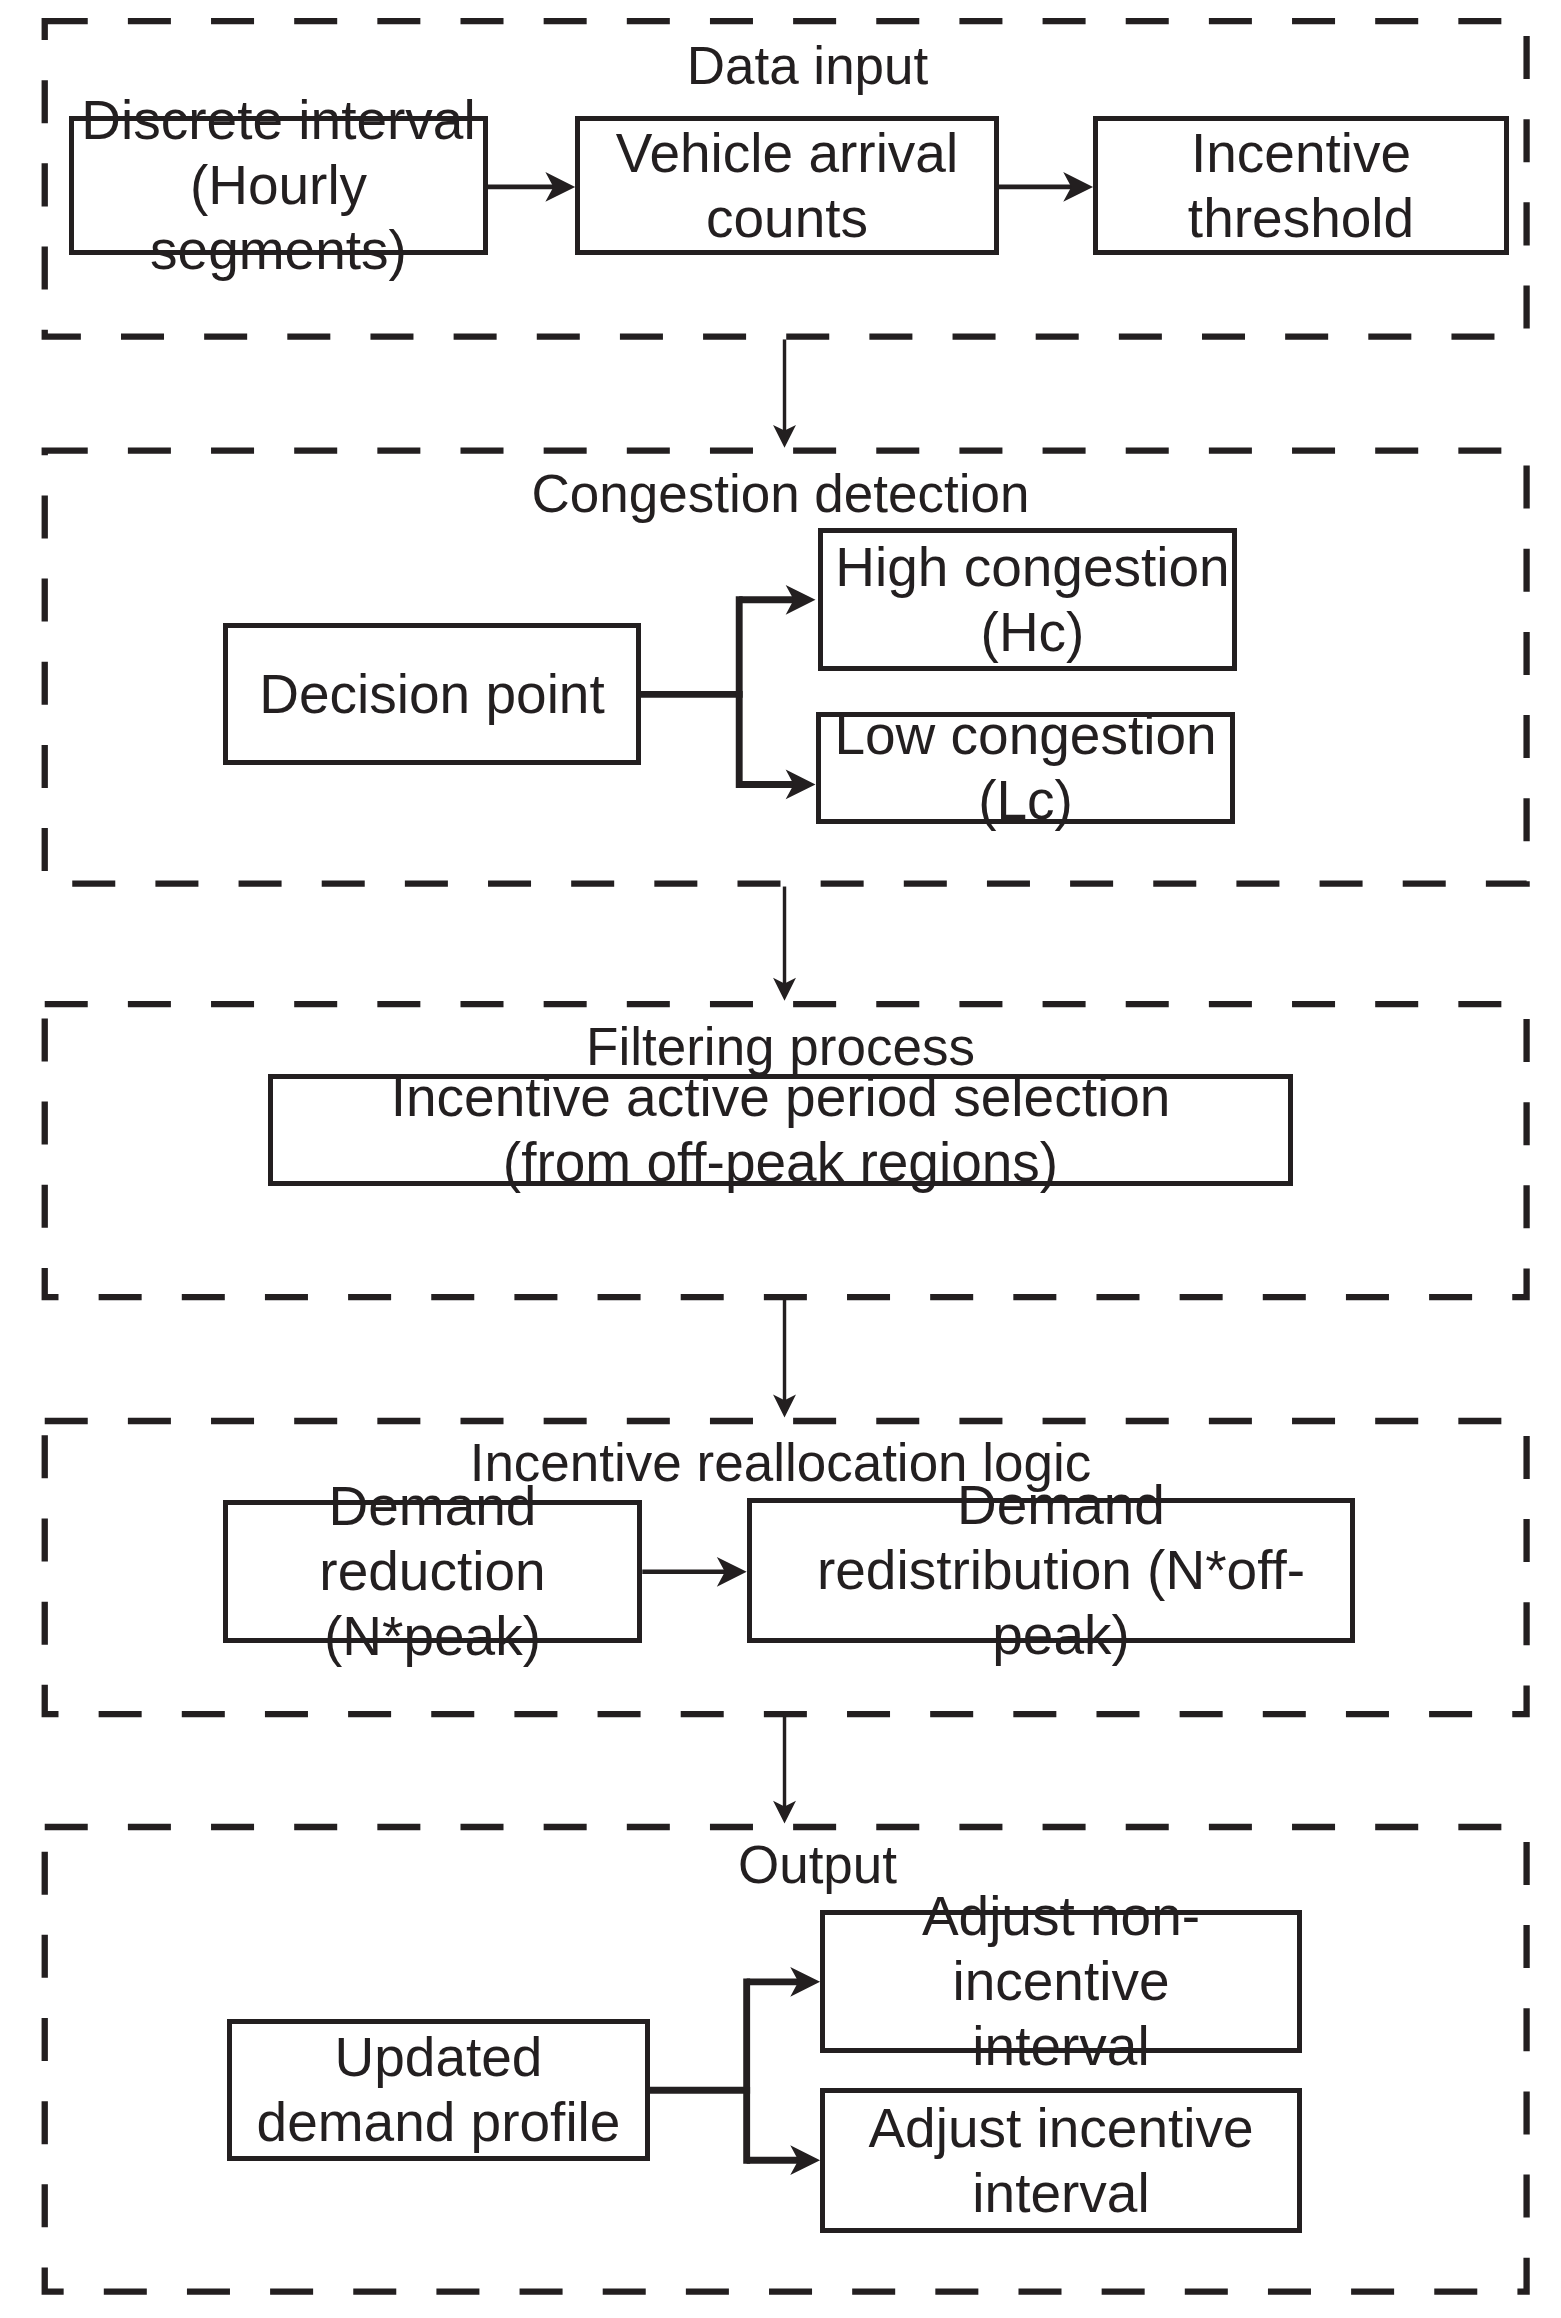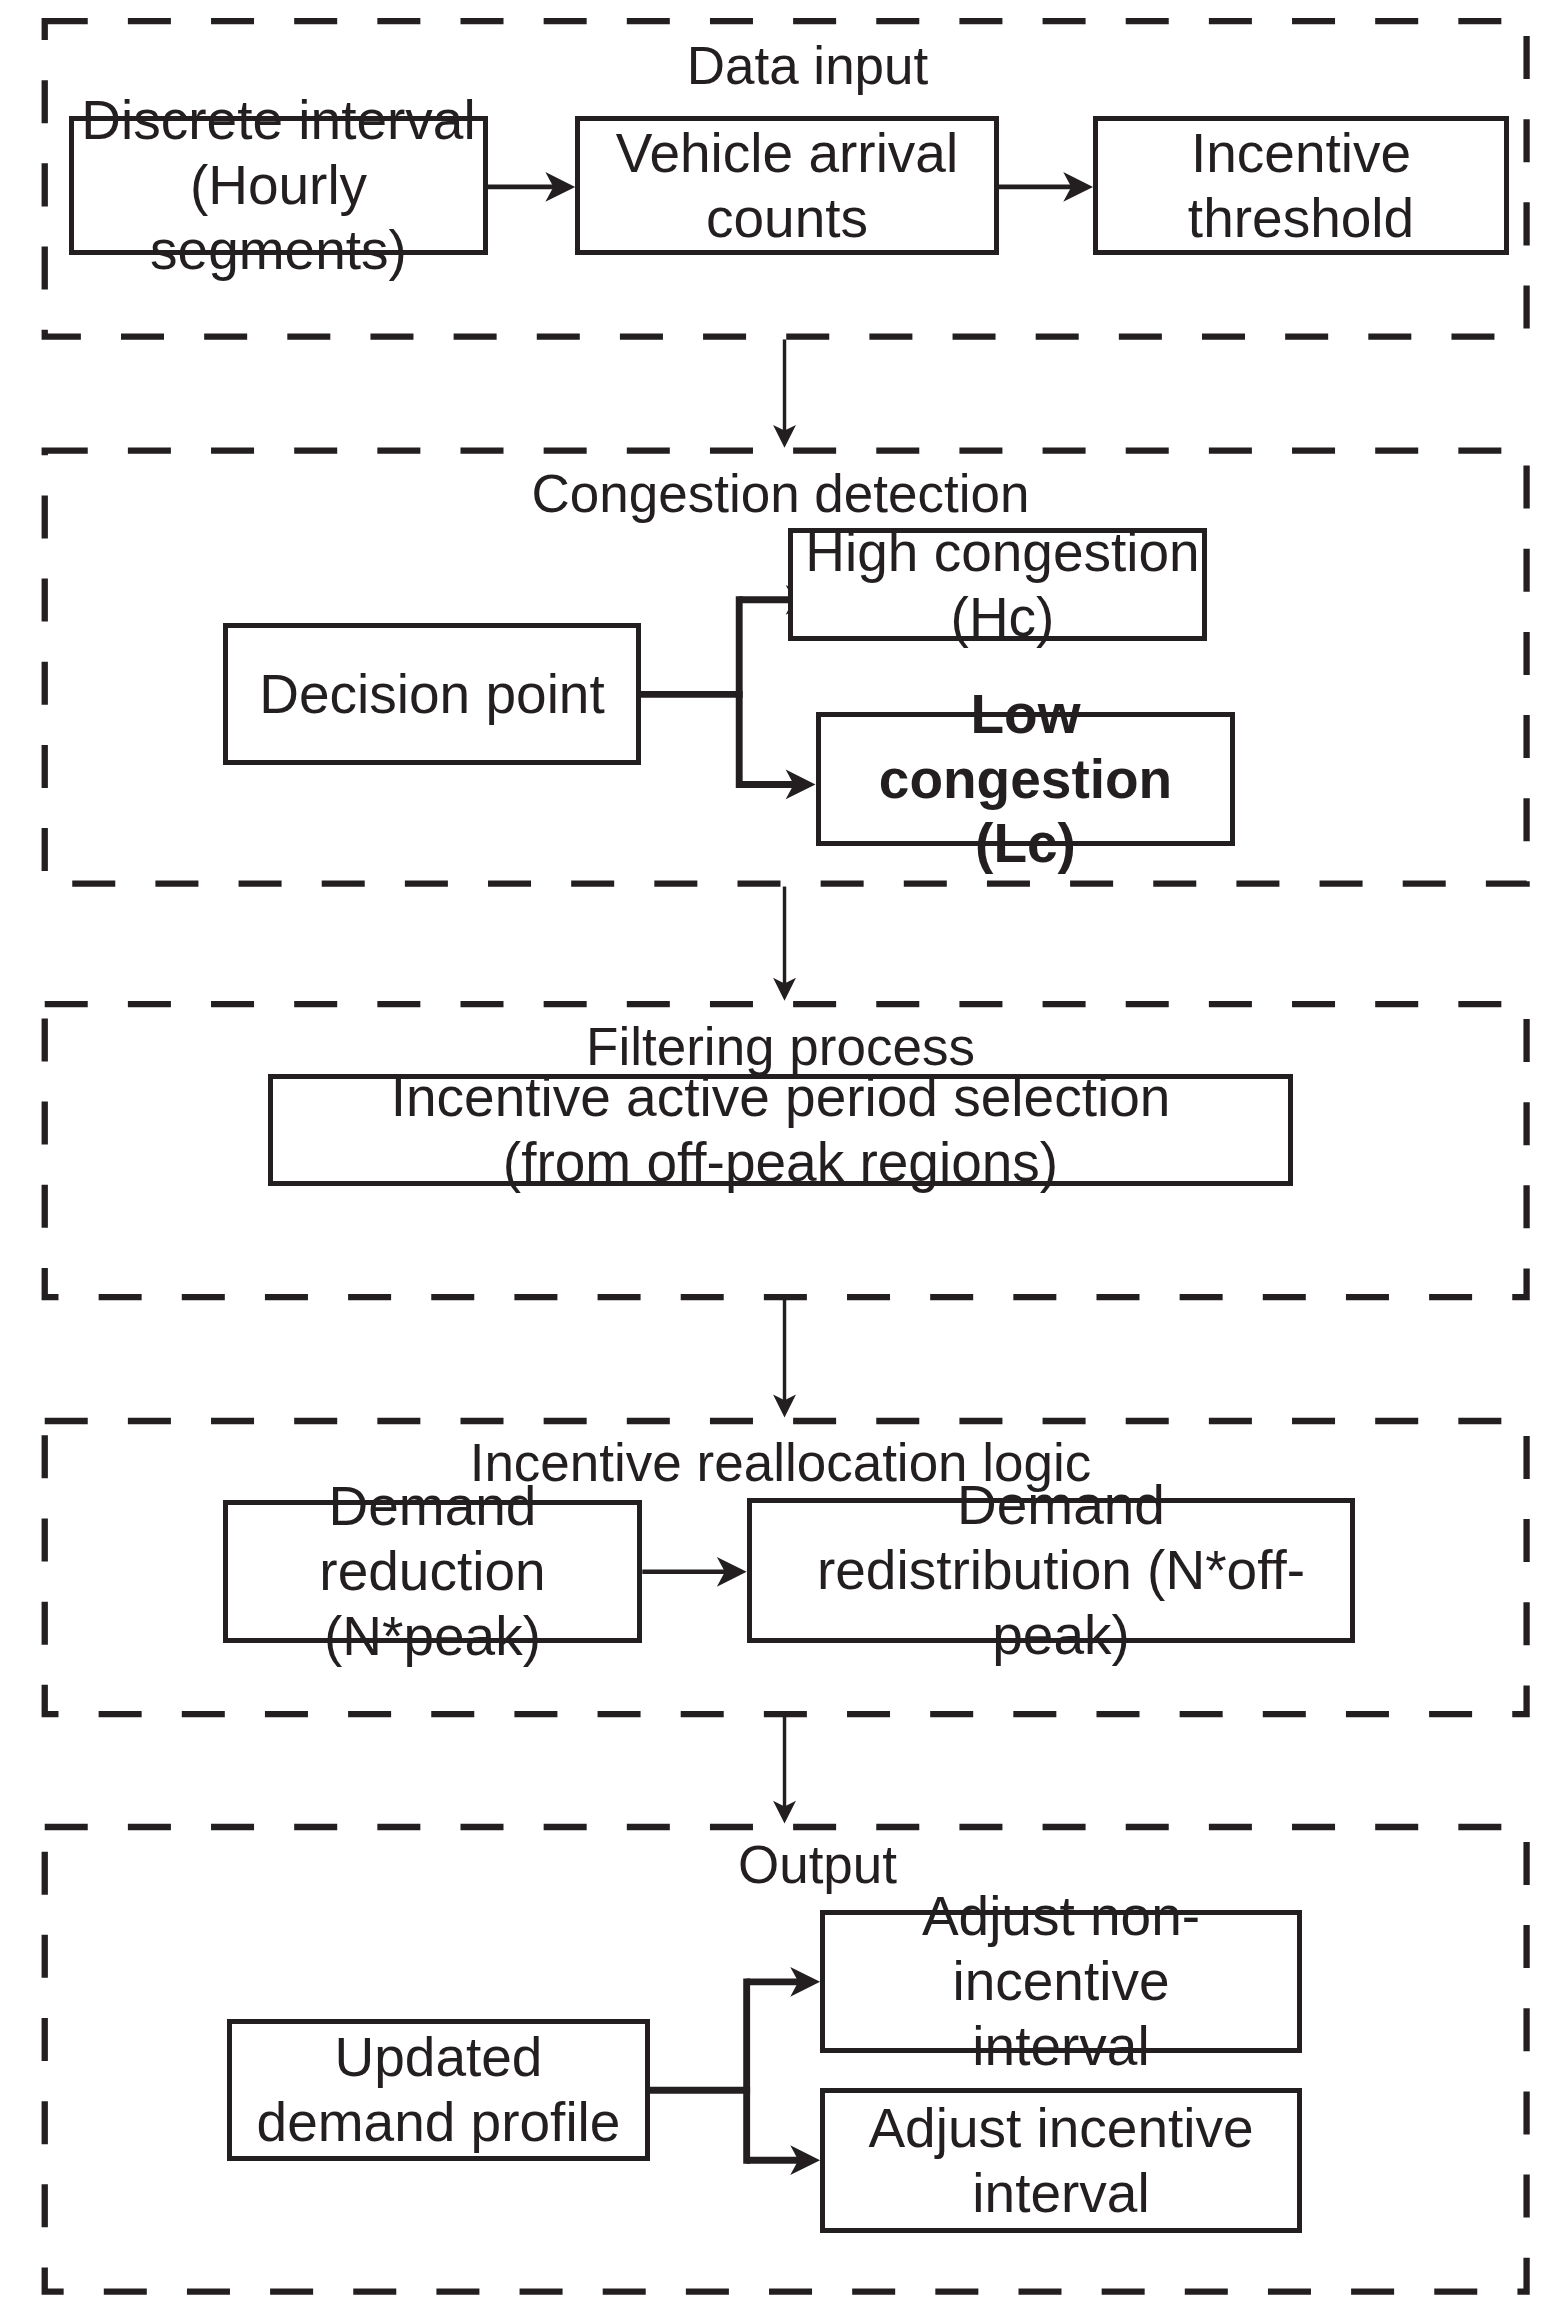--- a/index.html
+++ b/index.html
@@ -21,22 +21,22 @@
 
   
   #t1{top:38px;padding-left:27px;} #t2{top:466px;} #t3{top:1019px;} #t4{top:1435px;} #t5{top:1837px;padding-left:37px;}
 
   
   #b11{left:69px;top:116px;width:419px;height:139px;}
   #b12{left:575px;top:116px;width:424px;height:139px;}
   #b13{left:1093px;top:116px;width:416px;height:139px;}
   
   #b21{left:223px;top:623px;width:418px;height:142px;}
-  #b22{left:788px;top:528px;width:419px;height:113px;padding-left:10px;}
-  #b23{left:816px;top:712px;width:419px;height:134px;font-weight:bold;}
+  #b22{left:818px;top:528px;width:419px;height:143px;padding-left:10px;}
+  #b23{left:816px;top:712px;width:419px;height:112px;}
   
   #b31{left:268px;top:1074px;width:1025px;height:112px;}
   
   #b41{left:223px;top:1500px;width:419px;height:143px;}
   #b42{left:747px;top:1498px;width:608px;height:145px;padding-left:20px;}
   
   #b51{left:227px;top:2019px;width:423px;height:142px;}
   #b52{left:820px;top:1910px;width:482px;height:143px;}
   #b53{left:820px;top:2088px;width:482px;height:145px;}
 

